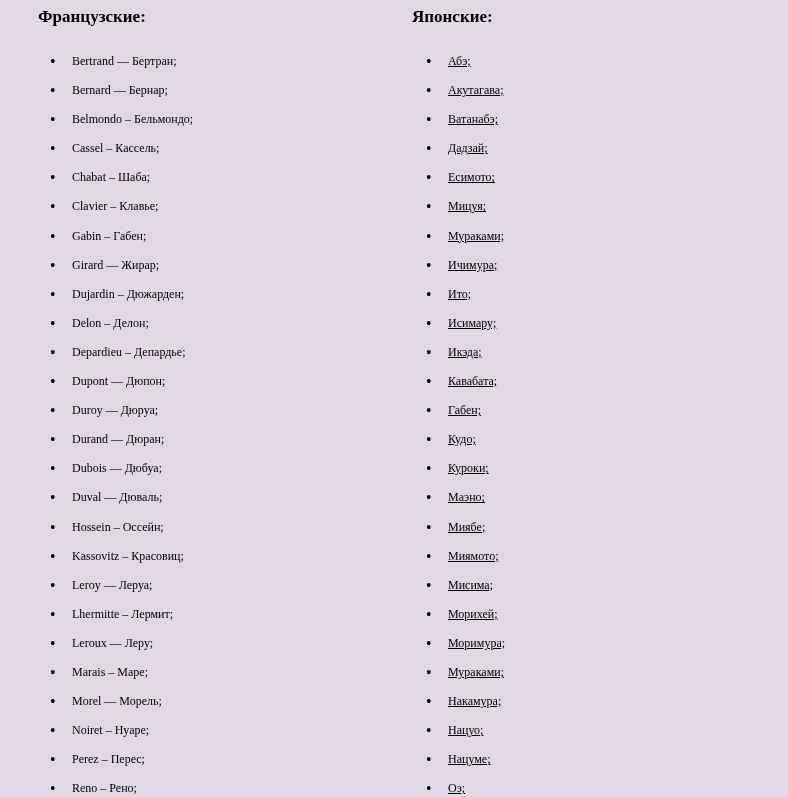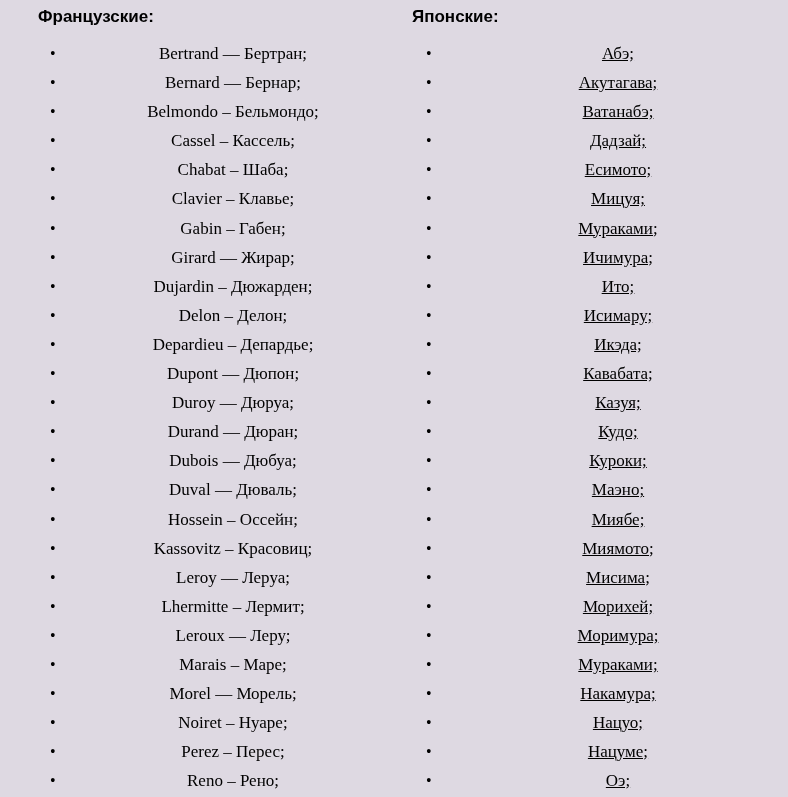--- a/index.html
+++ b/index.html
@@ -27,42 +27,41 @@
   }
   .col-left {
     width: 394px;
     padding-left: 38px;
   }
   .col-right {
     width: 394px;
     padding-left: 18px;
   }
   .col-heading {
-    font-family: Liberation Sans, sans-serif;
+    font-family: Liberation Serif, serif;
     font-size: 17px;
     font-weight: bold;
     line-height: 21px;
-    margin: 0 0 12px 0;
+    margin: 0 0 20px 0;
     white-space: nowrap;
   }
   .col-heading .tail {
     font-weight: bold;
   }
   ul.name-list {
     list-style: none;
     margin: 0;
     padding: 0;
   }
   ul.name-list li {
     position: relative;
-    font-size: 17px;
+    font-size: 12px;
     line-height: 29.1px;
     padding-left: 34px;
     white-space: nowrap;
-    text-align: center;
   }
   ul.name-list li::before {
     content: "\2022";
     position: absolute;
     left: 12px;
     top: 0;
     font-size: 16px;
     line-height: 29.1px;
   }
   .col-right ul.name-list li {
@@ -119,21 +118,21 @@
       <li>Ватанабэ;</li>
       <li>Дадзай;</li>
       <li>Есимото;</li>
       <li>Мицуя;</li>
       <li>Мураками;</li>
       <li>Ичимура;</li>
       <li>Ито;</li>
       <li>Исимару;</li>
       <li>Икэда;</li>
       <li>Кавабата;</li>
-      <li>Казуя;</li>
+      <li>Габен;</li>
       <li>Кудо;</li>
       <li>Куроки;</li>
       <li>Маэно;</li>
       <li>Миябе;</li>
       <li>Миямото;</li>
       <li>Мисима;</li>
       <li>Морихей;</li>
       <li>Моримура;</li>
       <li>Мураками;</li>
       <li>Накамура;</li>

